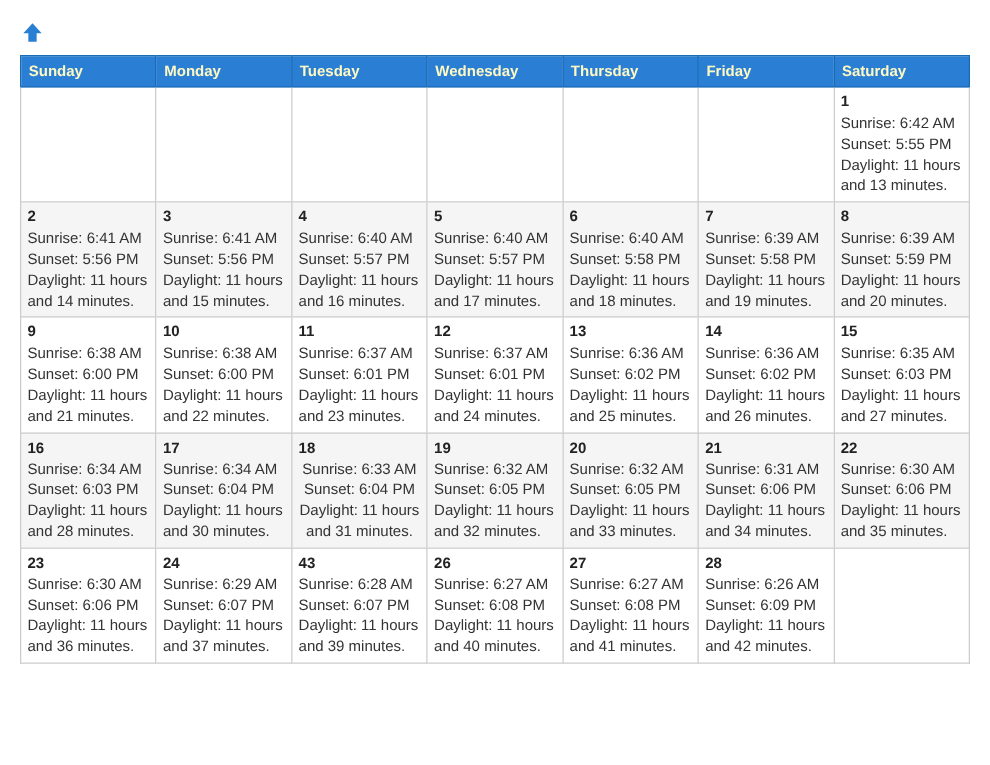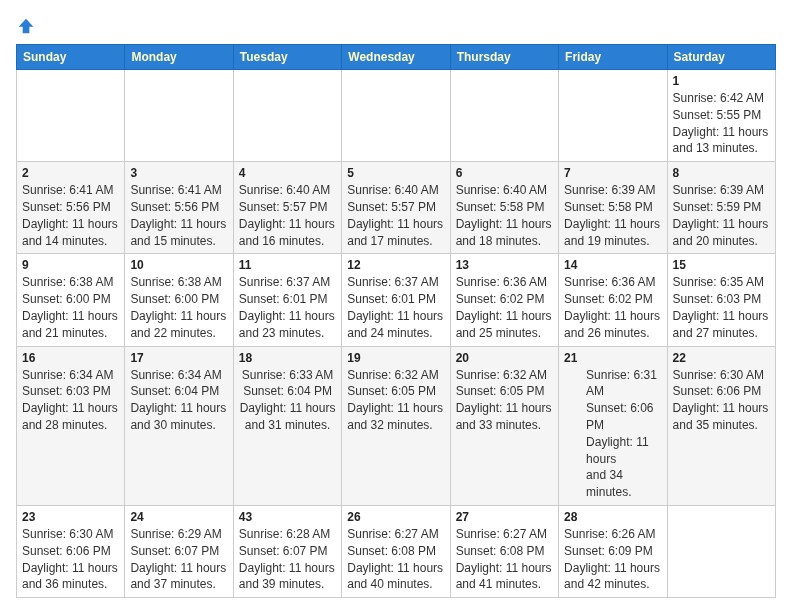--- a/index.html
+++ b/index.html
@@ -263,21 +263,21 @@
         </td>
         <td>
           <span class="day-number">20</span>
           <div class="day-info" style="white-space: pre-line;">Sunrise: 6:32 AM
 Sunset: 6:05 PM
 Daylight: 11 hours
 and 33 minutes.</div>
         </td>
         <td>
           <span class="day-number">21</span>
-          <div class="day-info" style="white-space: pre-line; margin-left: 22px;">Sunrise: 6:31 AM
+          <div class="day-info" style="white-space: pre-line;">Sunrise: 6:31 AM
 Sunset: 6:06 PM
 Daylight: 11 hours
 and 34 minutes.</div>
         </td>
         <td>
           <span class="day-number">22</span>
           <div class="day-info" style="white-space: pre-line;">Sunrise: 6:30 AM
 Sunset: 6:06 PM
 Daylight: 11 hours
 and 35 minutes.</div>

